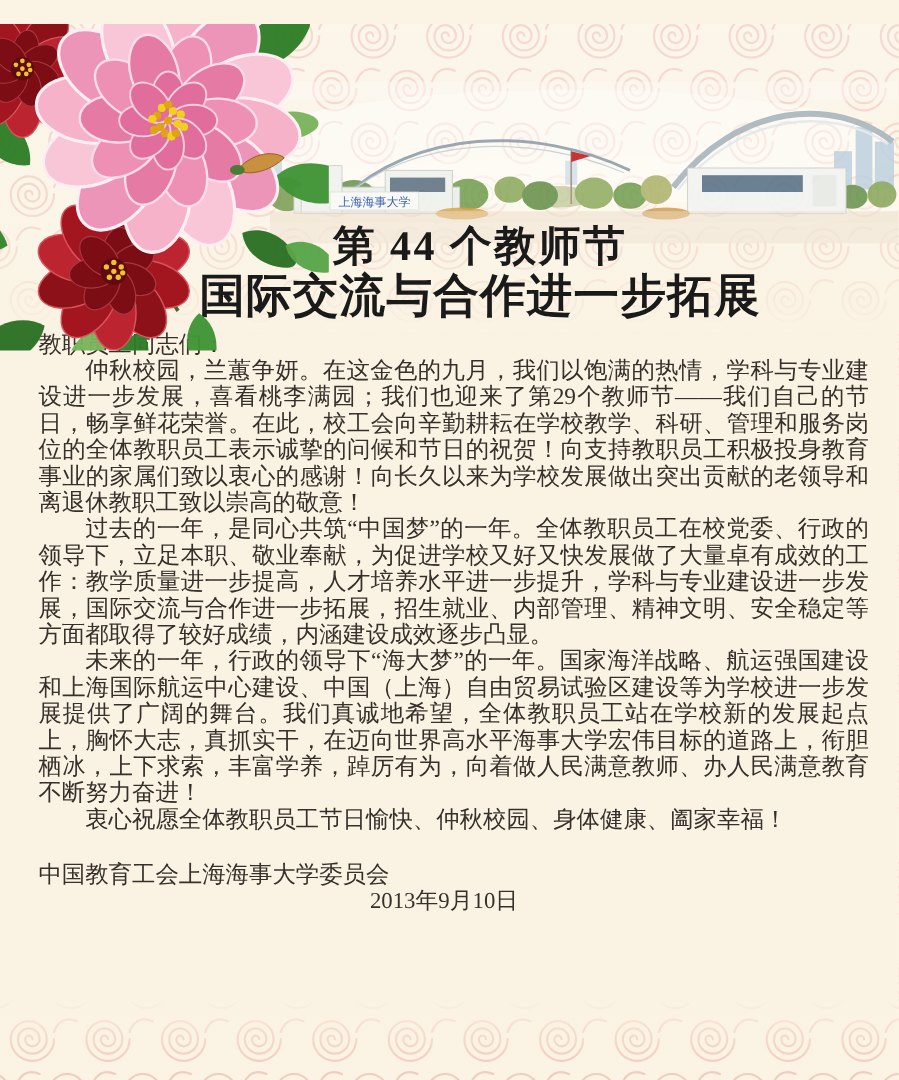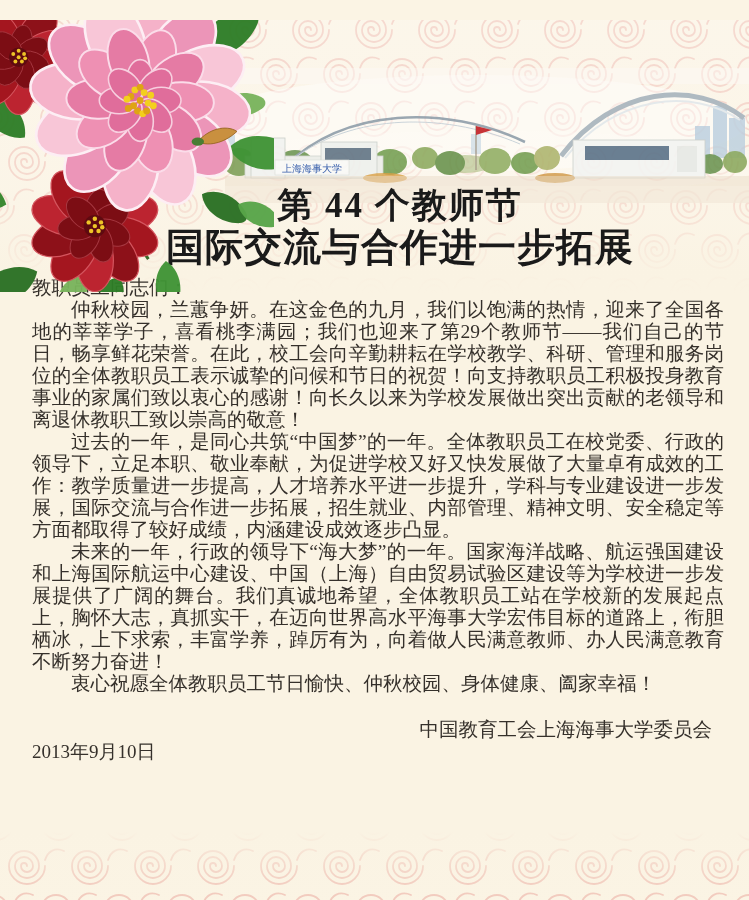--- a/index.html
+++ b/index.html
@@ -19,22 +19,22 @@
       rgba(250,243,227,0.12) 100%);}
   .campus-photo{position:absolute;left:225px;top:48px;width:524px;height:135px;z-index:3;}
   .title-block{position:absolute;left:150px;top:166px;width:500px;z-index:4;text-align:center;
     color:#1a1a1a;font-weight:bold;}
   .title-line1{font-size:35px;line-height:40px;letter-spacing:2px;}
   .title-line2{font-size:38px;line-height:43px;letter-spacing:1px;}
   .letter-body{position:absolute;left:32px;right:25px;top:257px;z-index:4;
     font-size:19.5px;line-height:22px;color:#35302b;text-align:justify;}
   .letter-body p{margin:0;}
   .letter-body p.para{text-indent:2em;}
-  .signature{margin-top:24px;text-align:right;padding-right:12px;font-size:19.5px;color:#35302b;}
-  .date{text-align:left;padding-right:16px;font-size:19px;color:#35302b;}
+  .signature{margin-top:24px;text-align:left;padding-right:12px;font-size:19.5px;color:#35302b;}
+  .date{text-align:center;padding-right:16px;font-size:19px;color:#35302b;}
   .peony{position:absolute;left:-4px;top:-6px;width:278px;height:278px;z-index:5;}
 </style>
 </head>
 <body>
 
 <div class="page">
 
   <svg id="swirl-svg" class="swirl-bg" viewBox="0 0 749 900" xmlns="http://www.w3.org/2000/svg" xmlns:xlink="http://www.w3.org/1999/xlink">
     <defs>
       <g id="spiral-motif">
@@ -399,21 +399,21 @@
     </g>
   </svg>
 
   <div class="title-block">
     <div class="title-line1">第 44 个教师节</div>
     <div class="title-line2">国际交流与合作进一步拓展</div>
   </div>
 
   <div class="letter-body">
     <p class="salutation">教职员工同志们：</p>
-    <p class="para">仲秋校园，兰蕙争妍。在这金色的九月，我们以饱满的热情，迎来了全国各地的莘莘学子，喜看桃李满园；我们也迎来了第29个教师节——我们自己的节日，畅享鲜花荣誉。在此，校工会向辛勤耕耘在学校教学、科研、管理和服务岗位的全体教职员工表示诚挚的问候和节日的祝贺！向支持教职员工积极投身教育事业的家属们致以衷心的感谢！向长久以来为学校发展做出突出贡献的老领导和离退休教职工致以崇高的敬意！</p>
+    <p class="para">仲秋校园，兰蕙争妍。在这金色的九月，我们以饱满的热情，学科与专业建设进一步发展，喜看桃李满园；我们也迎来了第29个教师节——我们自己的节日，畅享鲜花荣誉。在此，校工会向辛勤耕耘在学校教学、科研、管理和服务岗位的全体教职员工表示诚挚的问候和节日的祝贺！向支持教职员工积极投身教育事业的家属们致以衷心的感谢！向长久以来为学校发展做出突出贡献的老领导和离退休教职工致以崇高的敬意！</p>
     <p class="para">过去的一年，是同心共筑“中国梦”的一年。全体教职员工在校党委、行政的领导下，立足本职、敬业奉献，为促进学校又好又快发展做了大量卓有成效的工作：教学质量进一步提高，人才培养水平进一步提升，学科与专业建设进一步发展，国际交流与合作进一步拓展，招生就业、内部管理、精神文明、安全稳定等方面都取得了较好成绩，内涵建设成效逐步凸显。</p>
     <p class="para">未来的一年，行政的领导下“海大梦”的一年。国家海洋战略、航运强国建设和上海国际航运中心建设、中国（上海）自由贸易试验区建设等为学校进一步发展提供了广阔的舞台。我们真诚地希望，全体教职员工站在学校新的发展起点上，胸怀大志，真抓实干，在迈向世界高水平海事大学宏伟目标的道路上，衔胆栖冰，上下求索，丰富学养，踔厉有为，向着做人民满意教师、办人民满意教育不断努力奋进！</p>
     <p class="para">衷心祝愿全体教职员工节日愉快、仲秋校园、身体健康、阖家幸福！</p>
     <div class="signature">中国教育工会上海海事大学委员会</div>
     <div class="date">2013年9月10日</div>
   </div>
 
   <svg class="peony" viewBox="0 0 270 270" xmlns="http://www.w3.org/2000/svg">
     <g id="flower-groups">
       <path d="M148 238 C122 202 120 160 134 122" stroke="#3a6b2a" stroke-width="3" fill="none"></path>

